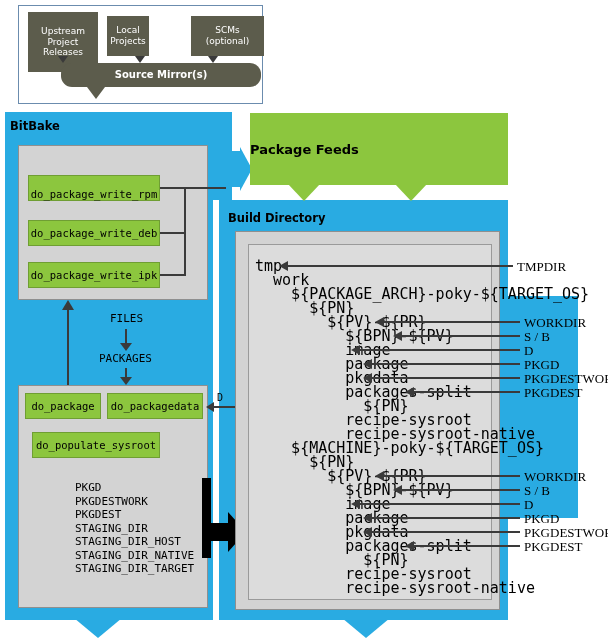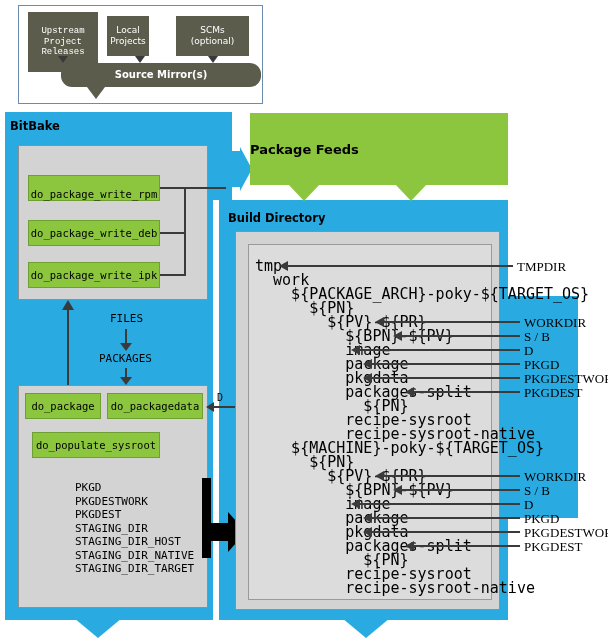--- a/index.html
+++ b/index.html
@@ -171,27 +171,27 @@
 
   <div class="r-head" style="left:363px;top:527px;"></div>
   <div class="r-line" style="left:371px;top:531px;width:149px;"></div>
   <div class="rlabel mono" style="left:524px;top:525px;">PKGDESTWORK</div>
 
   <div class="r-head" style="left:405px;top:541px;"></div>
   <div class="r-line" style="left:413px;top:545px;width:107px;"></div>
   <div class="rlabel mono" style="left:524px;top:539px;">PKGDEST</div>
 
   <div class="abs" style="left:18px;top:5px;width:245px;height:99px;background:#fff;border:1px solid #6B8CAE;box-sizing:border-box;">
-    <div class="abs olive-box" style="left:9px;top:6px;width:70px;height:60px;font-family:Liberation Mono, monospace;">
+    <div class="abs olive-box" style="left:9px;top:6px;width:70px;height:60px;">
       <span>Upstream Project Releases</span>
     </div>
     <div class="abs olive-box" style="left:88px;top:10px;width:42px;height:40px;">
       <span>Local Projects</span>
     </div>
-    <div class="abs olive-box" style="left:157px;top:10px;width:73px;height:40px;">
+    <div class="abs olive-box" style="left:172px;top:10px;width:73px;height:40px;">
       <span>SCMs (optional)</span>
     </div>
     <div class="abs" style="left:39px;top:50px;width:0;height:0;border-left:5px solid transparent;border-right:5px solid transparent;border-top:7px solid #3A3A3A;"></div>
     <div class="abs" style="left:116px;top:50px;width:0;height:0;border-left:5px solid transparent;border-right:5px solid transparent;border-top:7px solid #3A3A3A;"></div>
     <div class="abs" style="left:189px;top:50px;width:0;height:0;border-left:5px solid transparent;border-right:5px solid transparent;border-top:7px solid #3A3A3A;"></div>
     <div class="abs olive-box" style="left:42px;top:57px;width:200px;height:24px;font-size:10px;font-weight:bold;border-radius:11px;">
       <span>Source Mirror(s)</span>
     </div>
     <div class="abs" style="left:68px;top:81px;width:0;height:0;border-left:9px solid transparent;border-right:9px solid transparent;border-top:12px solid #5C5C4C;"></div>
   </div>

